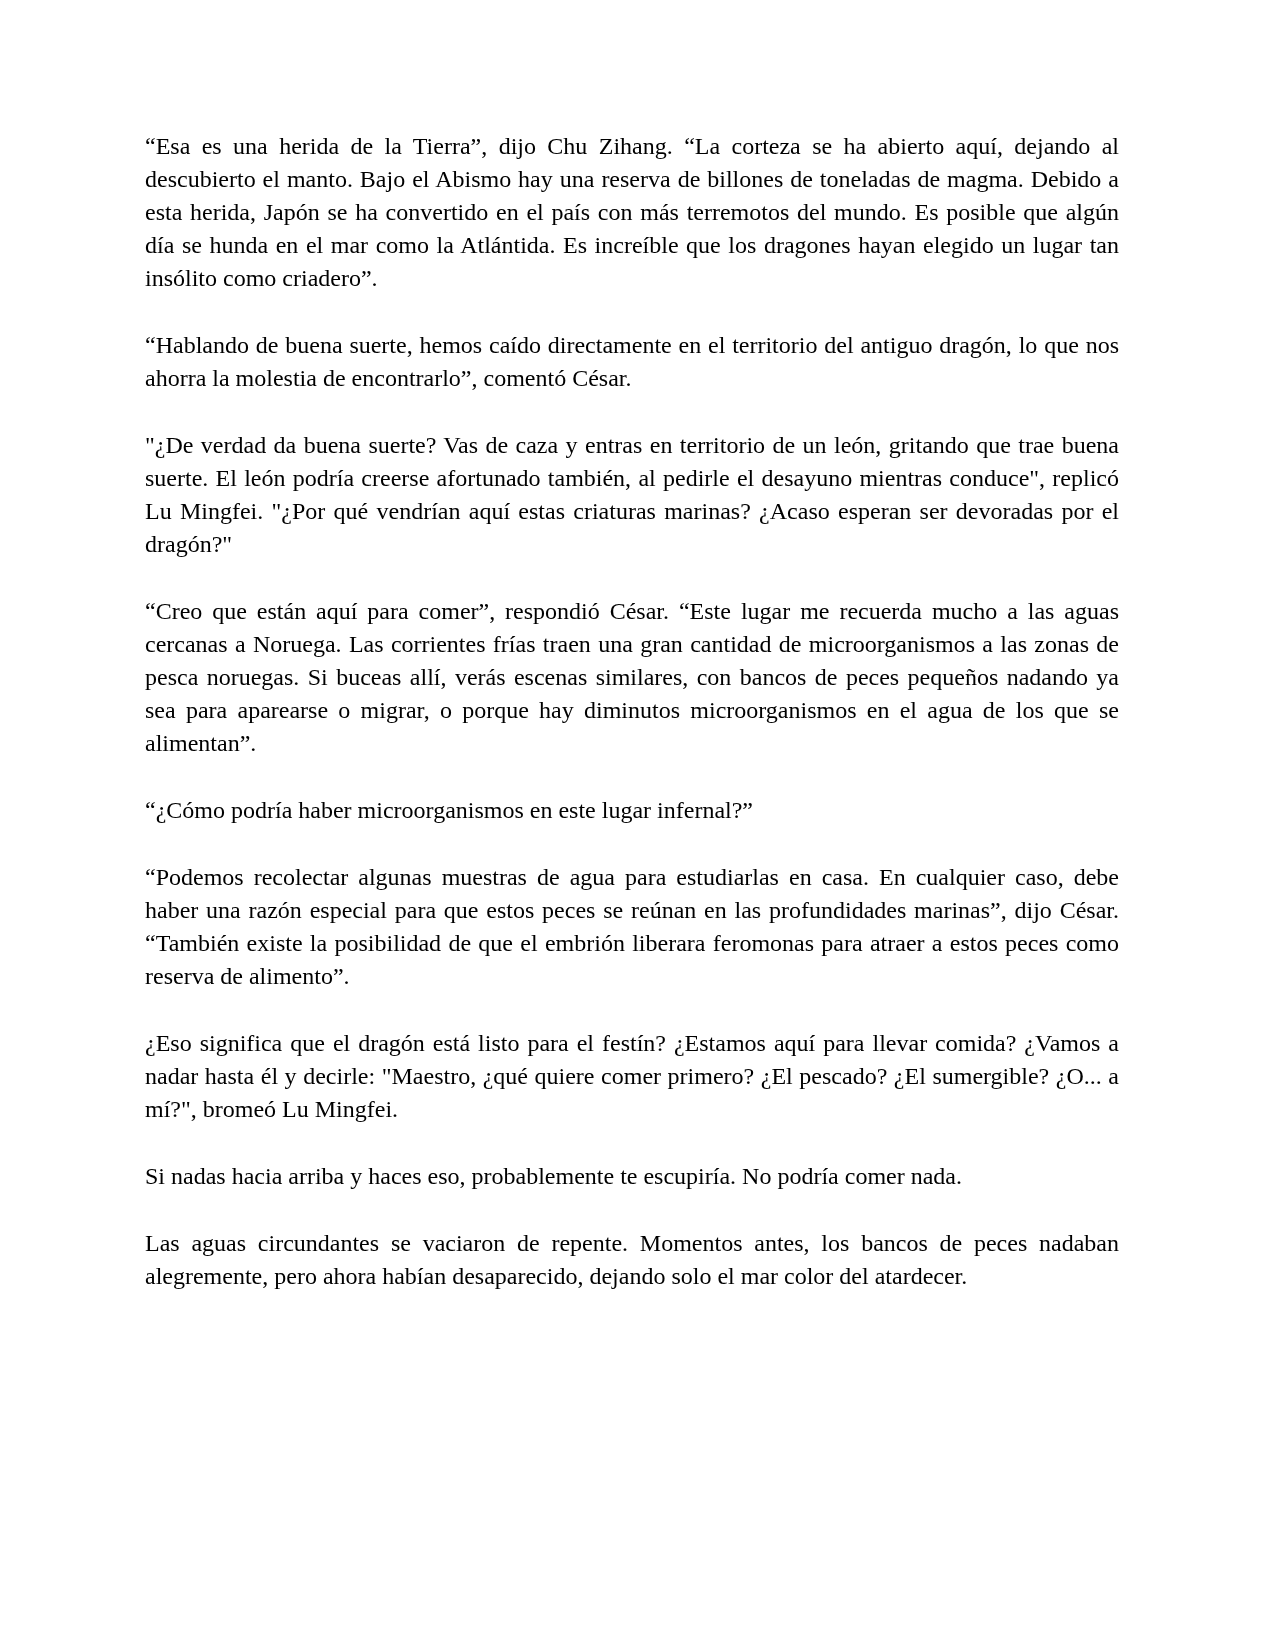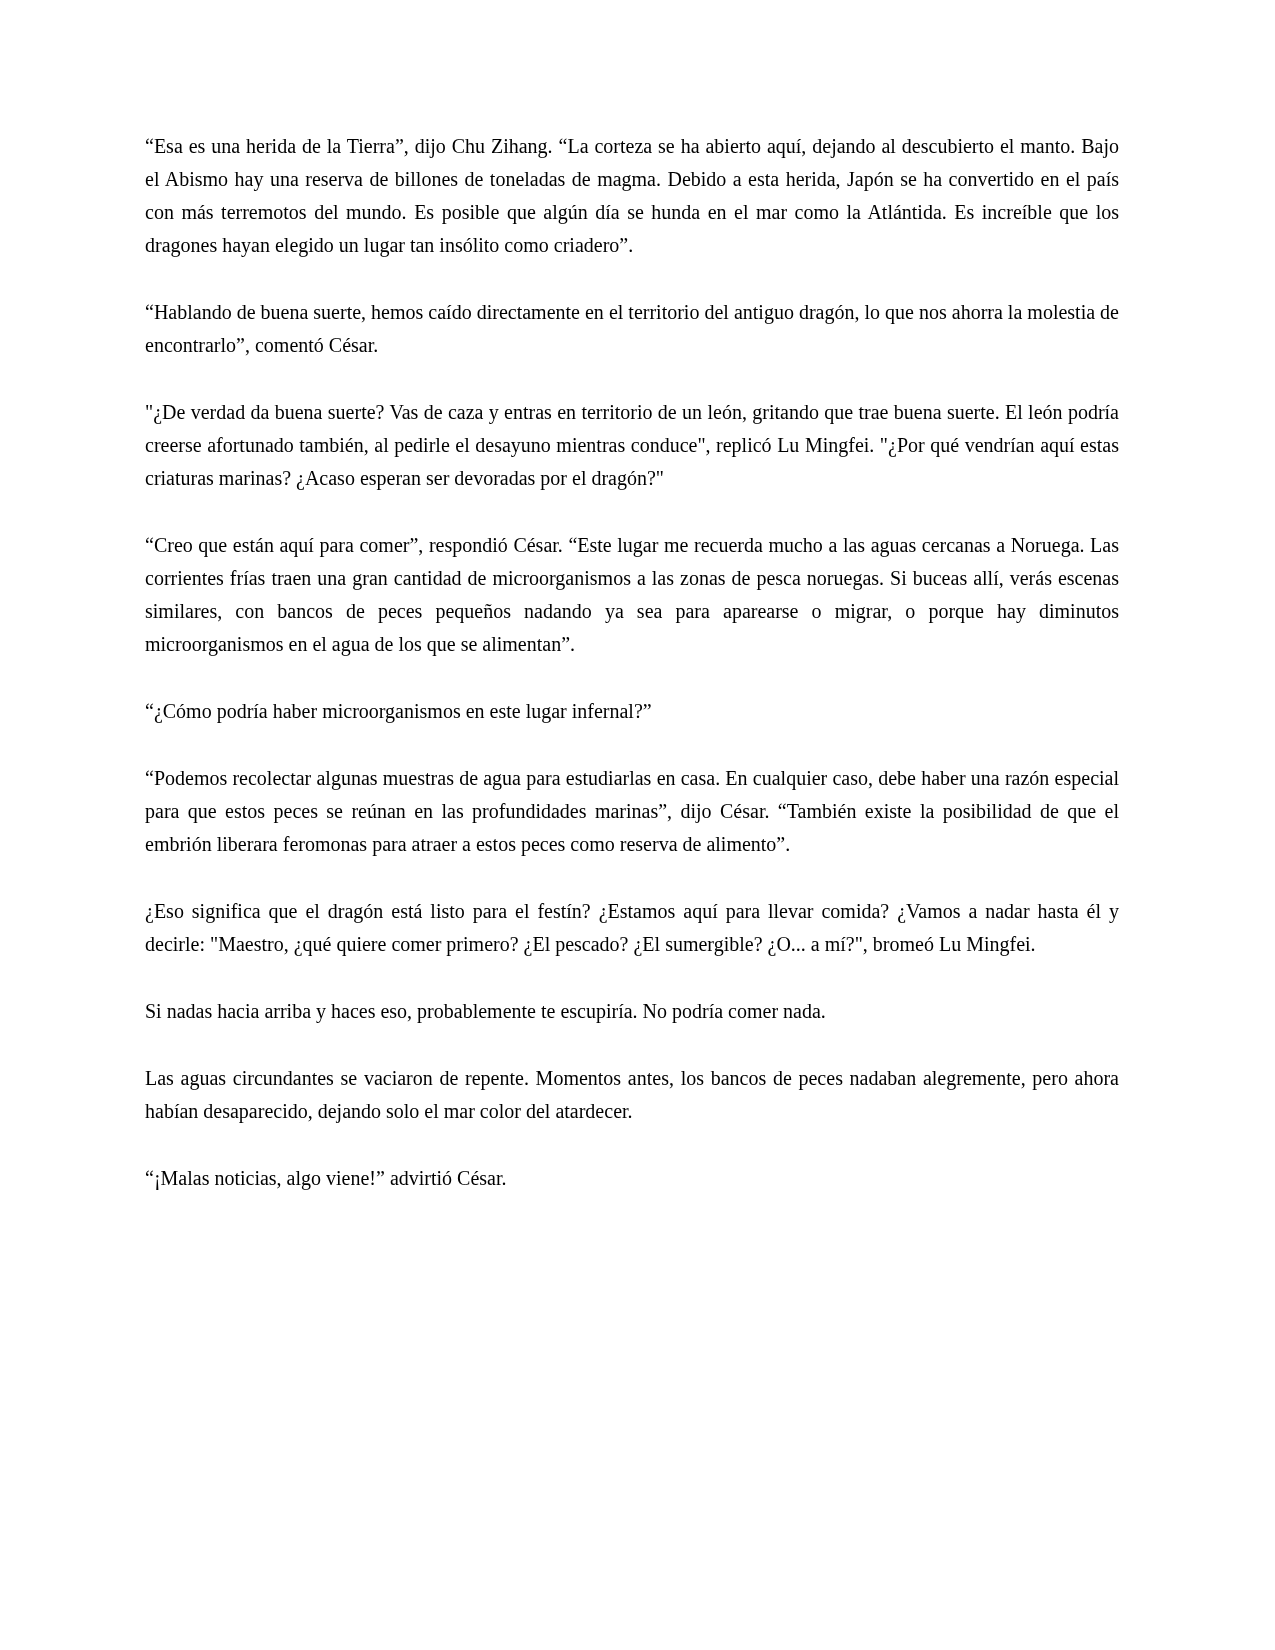--- a/index.html
+++ b/index.html
@@ -17,21 +17,21 @@
     overflow: hidden;
   }
   .content {
     position: absolute;
     left: 145px;
     top: 130px;
     width: 978px;
   }
   .content p {
     margin: 0 4px 34px 0;
-    font-size: 20px;
+    font-size: 24px;
     line-height: 33px;
     text-align: justify;
     text-justify: inter-word;
   }
   .content p:last-child {
     margin-bottom: 0;
   }
   .page-footer {
     position: absolute;
     top: 1544px;
@@ -49,15 +49,14 @@
   <div class="content">
     <p>“Esa es una herida de la Tierra”, dijo Chu Zihang. “La corteza se ha abierto aquí, dejando al descubierto el manto. Bajo el Abismo hay una reserva de billones de toneladas de magma. Debido a esta herida, Japón se ha convertido en el país con más terremotos del mundo. Es posible que algún día se hunda en el mar como la Atlántida. Es increíble que los dragones hayan elegido un lugar tan insólito como criadero”.</p>
     <p>“Hablando de buena suerte, hemos caído directamente en el territorio del antiguo dragón, lo que nos ahorra la molestia de encontrarlo”, comentó César.</p>
     <p>"¿De verdad da buena suerte? Vas de caza y entras en territorio de un león, gritando que trae buena suerte. El león podría creerse afortunado también, al pedirle el desayuno mientras conduce", replicó Lu Mingfei. "¿Por qué vendrían aquí estas criaturas marinas? ¿Acaso esperan ser devoradas por el dragón?"</p>
     <p>“Creo que están aquí para comer”, respondió César. “Este lugar me recuerda mucho a las aguas cercanas a Noruega. Las corrientes frías traen una gran cantidad de microorganismos a las zonas de pesca noruegas. Si buceas allí, verás escenas similares, con bancos de peces pequeños nadando ya sea para aparearse o migrar, o porque hay diminutos microorganismos en el agua de los que se alimentan”.</p>
     <p>“¿Cómo podría haber microorganismos en este lugar infernal?”</p>
     <p>“Podemos recolectar algunas muestras de agua para estudiarlas en casa. En cualquier caso, debe haber una razón especial para que estos peces se reúnan en las profundidades marinas”, dijo César. “También existe la posibilidad de que el embrión liberara feromonas para atraer a estos peces como reserva de alimento”.</p>
     <p>¿Eso significa que el dragón está listo para el festín? ¿Estamos aquí para llevar comida? ¿Vamos a nadar hasta él y decirle: "Maestro, ¿qué quiere comer primero? ¿El pescado? ¿El sumergible? ¿O... a mí?", bromeó Lu Mingfei.</p>
     <p>Si nadas hacia arriba y haces eso, probablemente te escupiría. No podría comer nada.</p>
     <p>Las aguas circundantes se vaciaron de repente. Momentos antes, los bancos de peces nadaban alegremente, pero ahora habían desaparecido, dejando solo el mar color del atardecer.</p>
-    <p>“¡Malas noticias, algo viene!” advirtió César.</p>
   </div>
 </div>
 
 </body></html>

